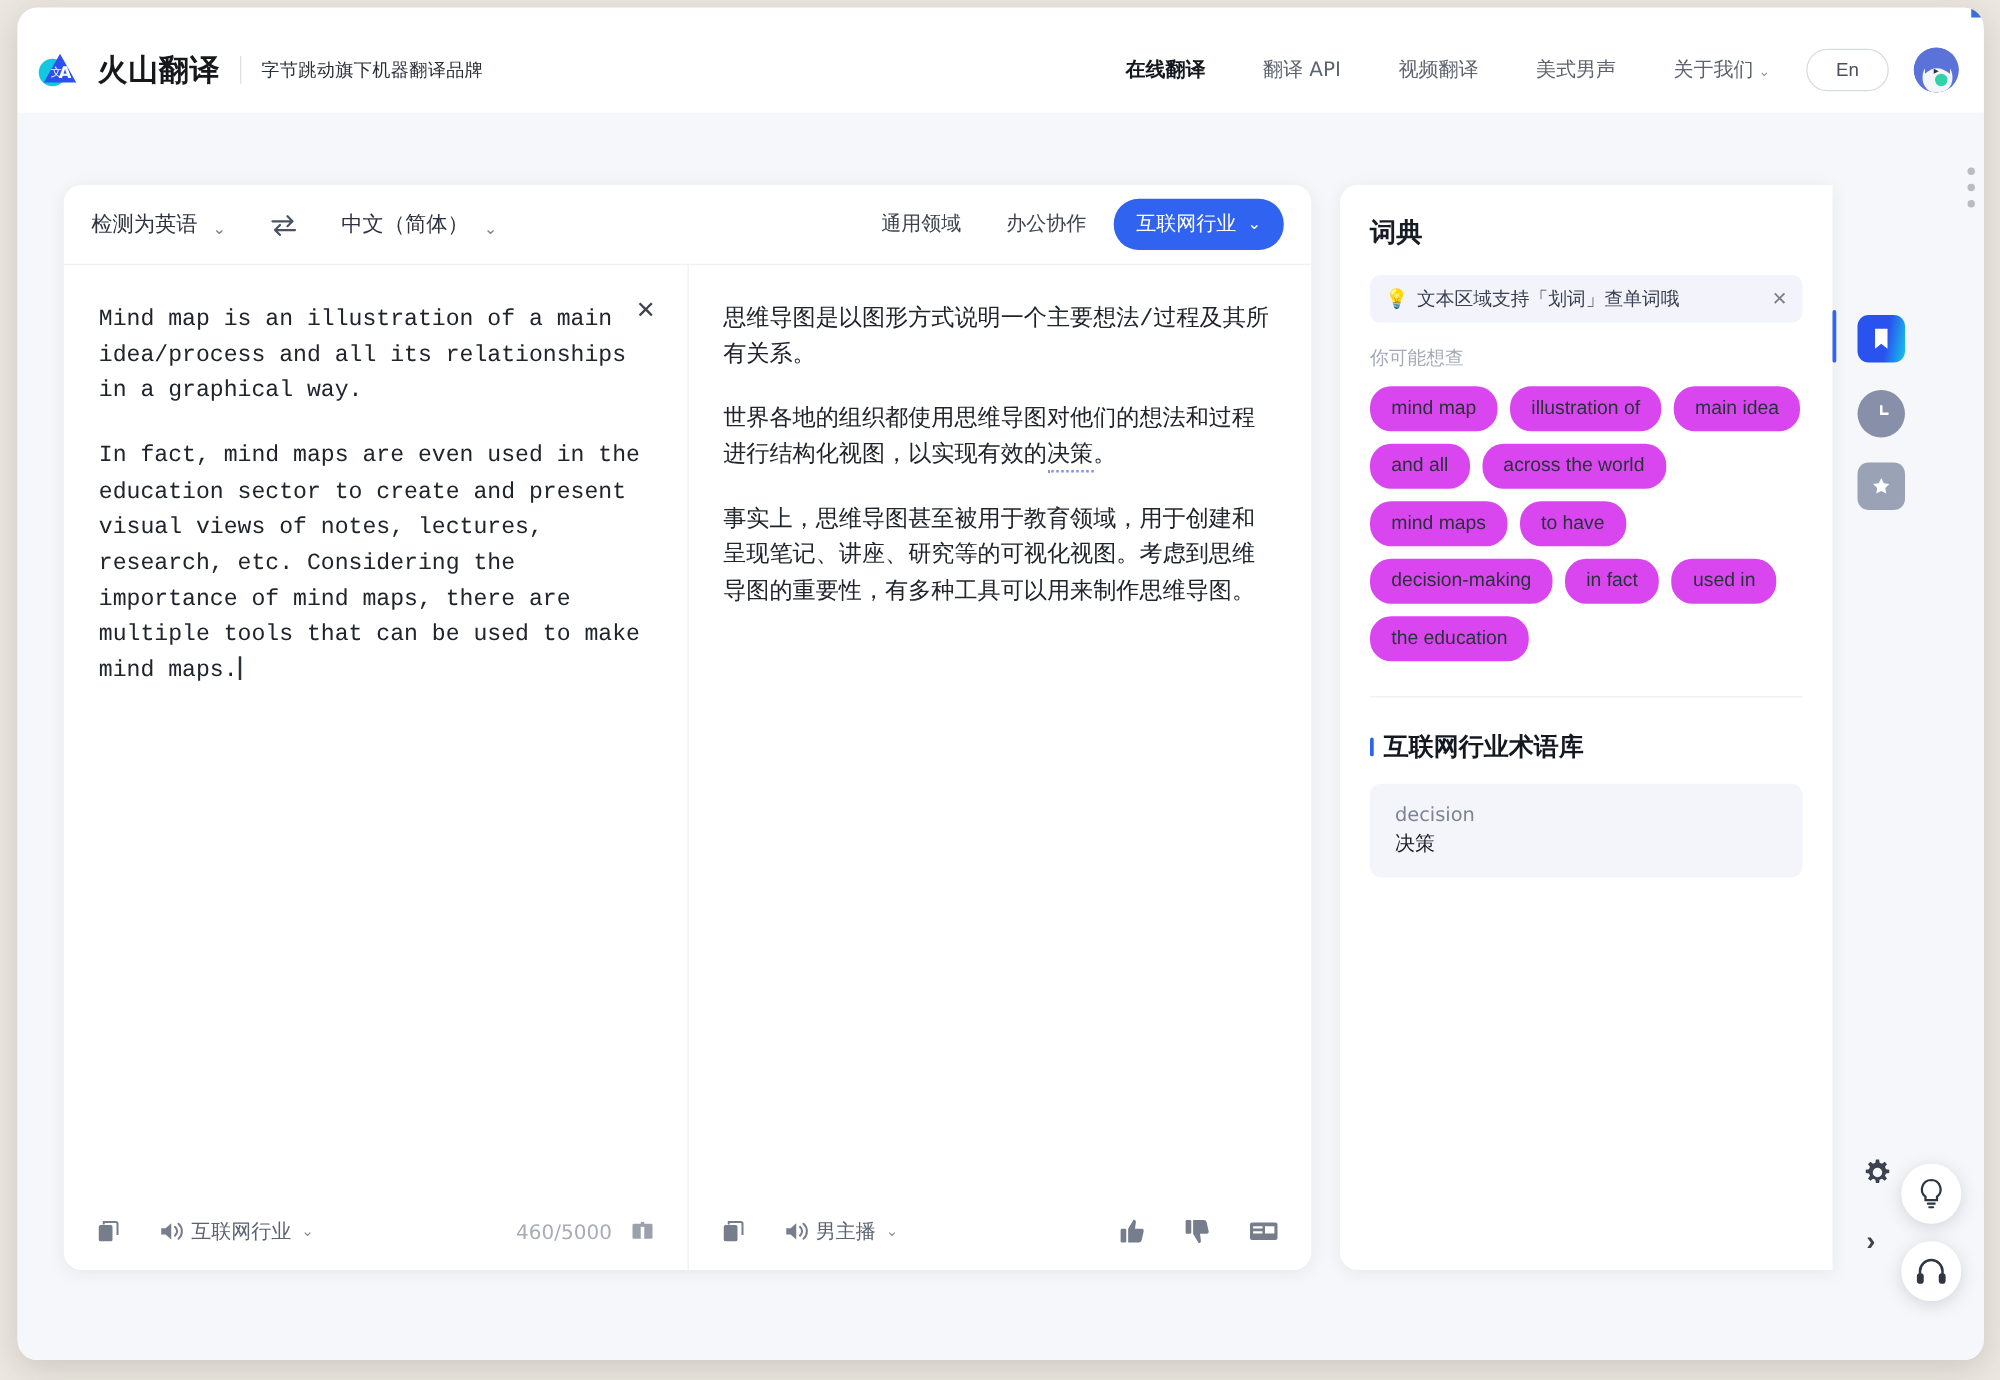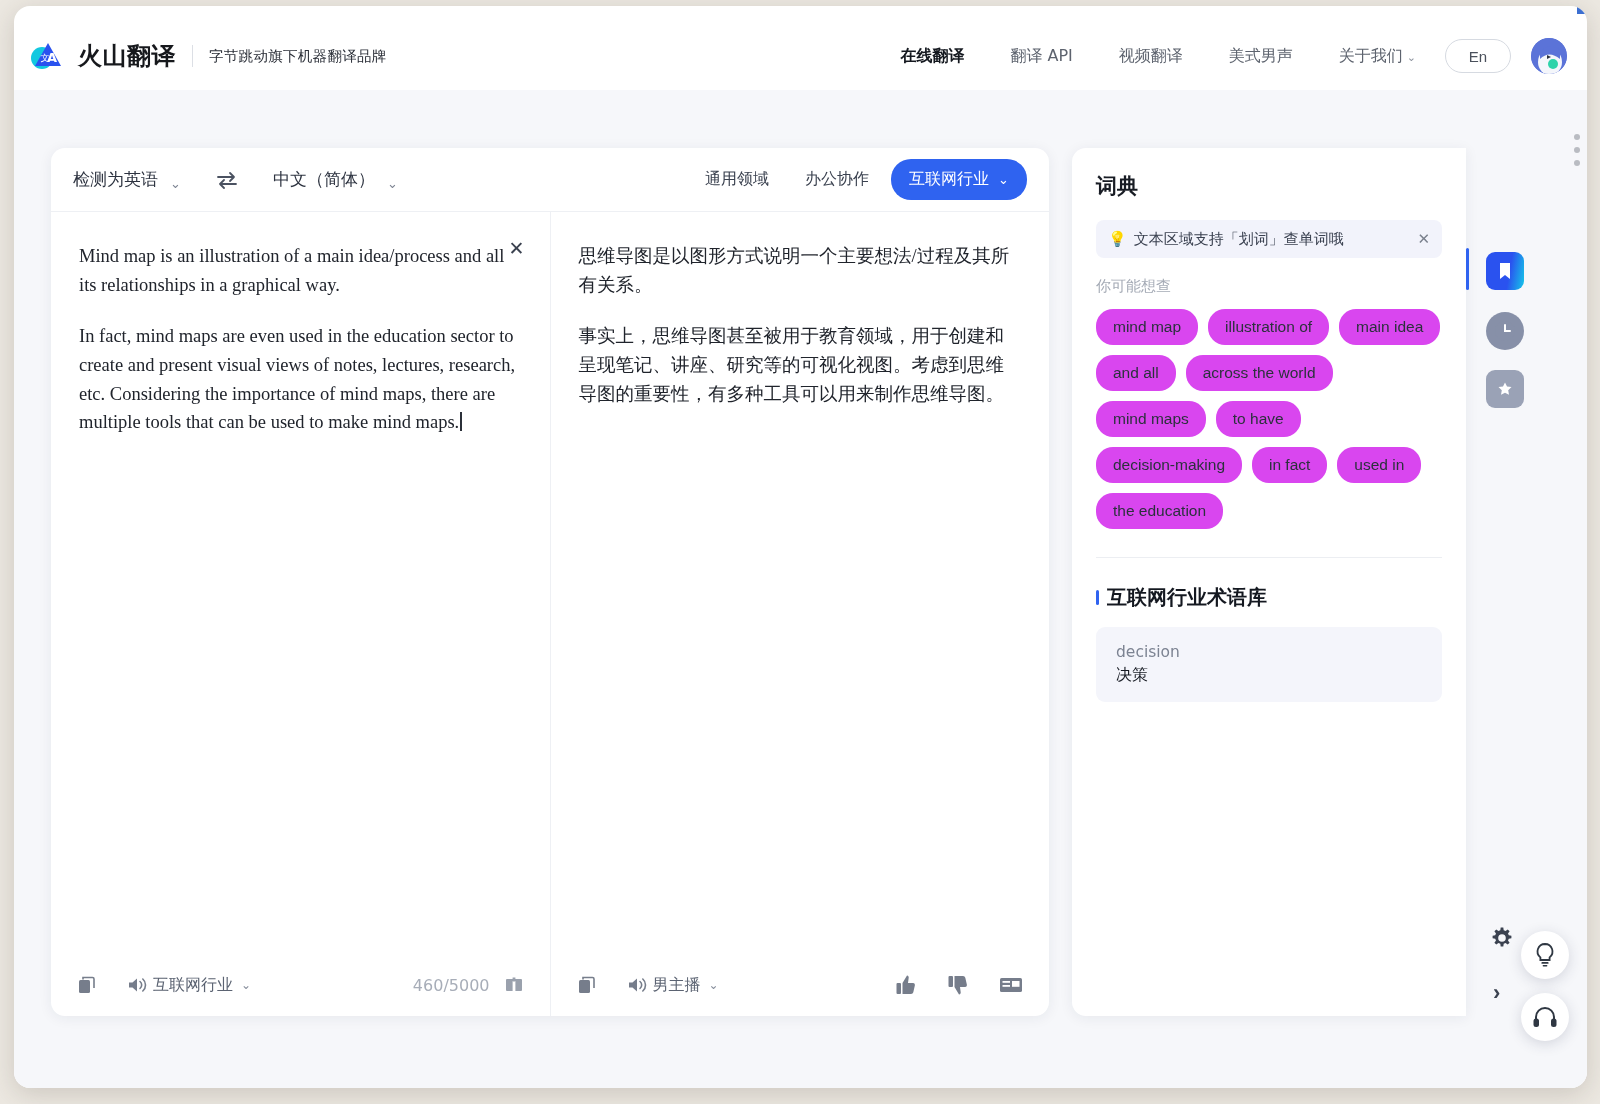--- a/index.html
+++ b/index.html
@@ -116,21 +116,21 @@
     padding: 10px 18px; display: flex; align-items: center; gap: 9px;
   }
   .domain-tab.active .chev { font-size: 13px; }
 
   #panes { flex: 1; display: flex; min-height: 0; }
   .pane { flex: 1; position: relative; display: flex; flex-direction: column; min-width: 0; }
   .pane.source { border-right: 1px solid #eef0f4; }
   .pane-text {
     flex: 1; padding: 30px 28px 10px 28px; overflow: hidden;
     font-size: 18.5px; line-height: 1.55; color: #20242c;
-    font-family: Liberation Serif, serif;
+    font-family: Liberation Mono, monospace;
   }
   .pane-text p { margin-bottom: 23px; }
   .pane-text p:last-child { margin-bottom: 0; }
   .term-underline {
     border-bottom: 2px dotted #7f95e8; padding-bottom: 1px;
   }
   .caret-blink {
     display: inline-block; width: 1.5px; height: 19px; background: #2b3039;
     vertical-align: -3px; margin-left: 1px;
   }
@@ -352,20 +352,23 @@
                 <rect x="8.6" y="6" width="2.8" height="10" fill="#ffffff"></rect>
                 <rect x="8.6" y="2.5" width="2.8" height="4" fill="#9aa1ad"></rect>
               </svg>
             </span>
           </div>
         </div>
 
         <div class="pane target">
           <div class="pane-text">
             <p>思维导图是以图形方式说明一个主要想法/过程及其所有关系。</p>
+            <p>
+              <span>世界各地的组织都使用思维导图对他们的想法和过程进行结构化视图，以实现有效的</span><span class="term-underline">决策</span><span>。</span>
+            </p>
             <p>事实上，思维导图甚至被用于教育领域，用于创建和呈现笔记、讲座、研究等的可视化视图。考虑到思维导图的重要性，有多种工具可以用来制作思维导图。</p>
           </div>
           <div class="pane-footer">
             <span class="footer-icon" style="margin-right:30px;">
               <svg width="20" height="20" viewBox="0 0 20 20">
                 <rect x="2" y="5" width="11" height="13" rx="1.5" fill="#767d8b"></rect>
                 <path d="M6 4.5 V2.5 h9.5 a1.5 1.5 0 0 1 1.5 1.5 V13" stroke="#767d8b" stroke-width="1.6" fill="none"></path>
               </svg>
             </span>
             <span class="footer-icon">

